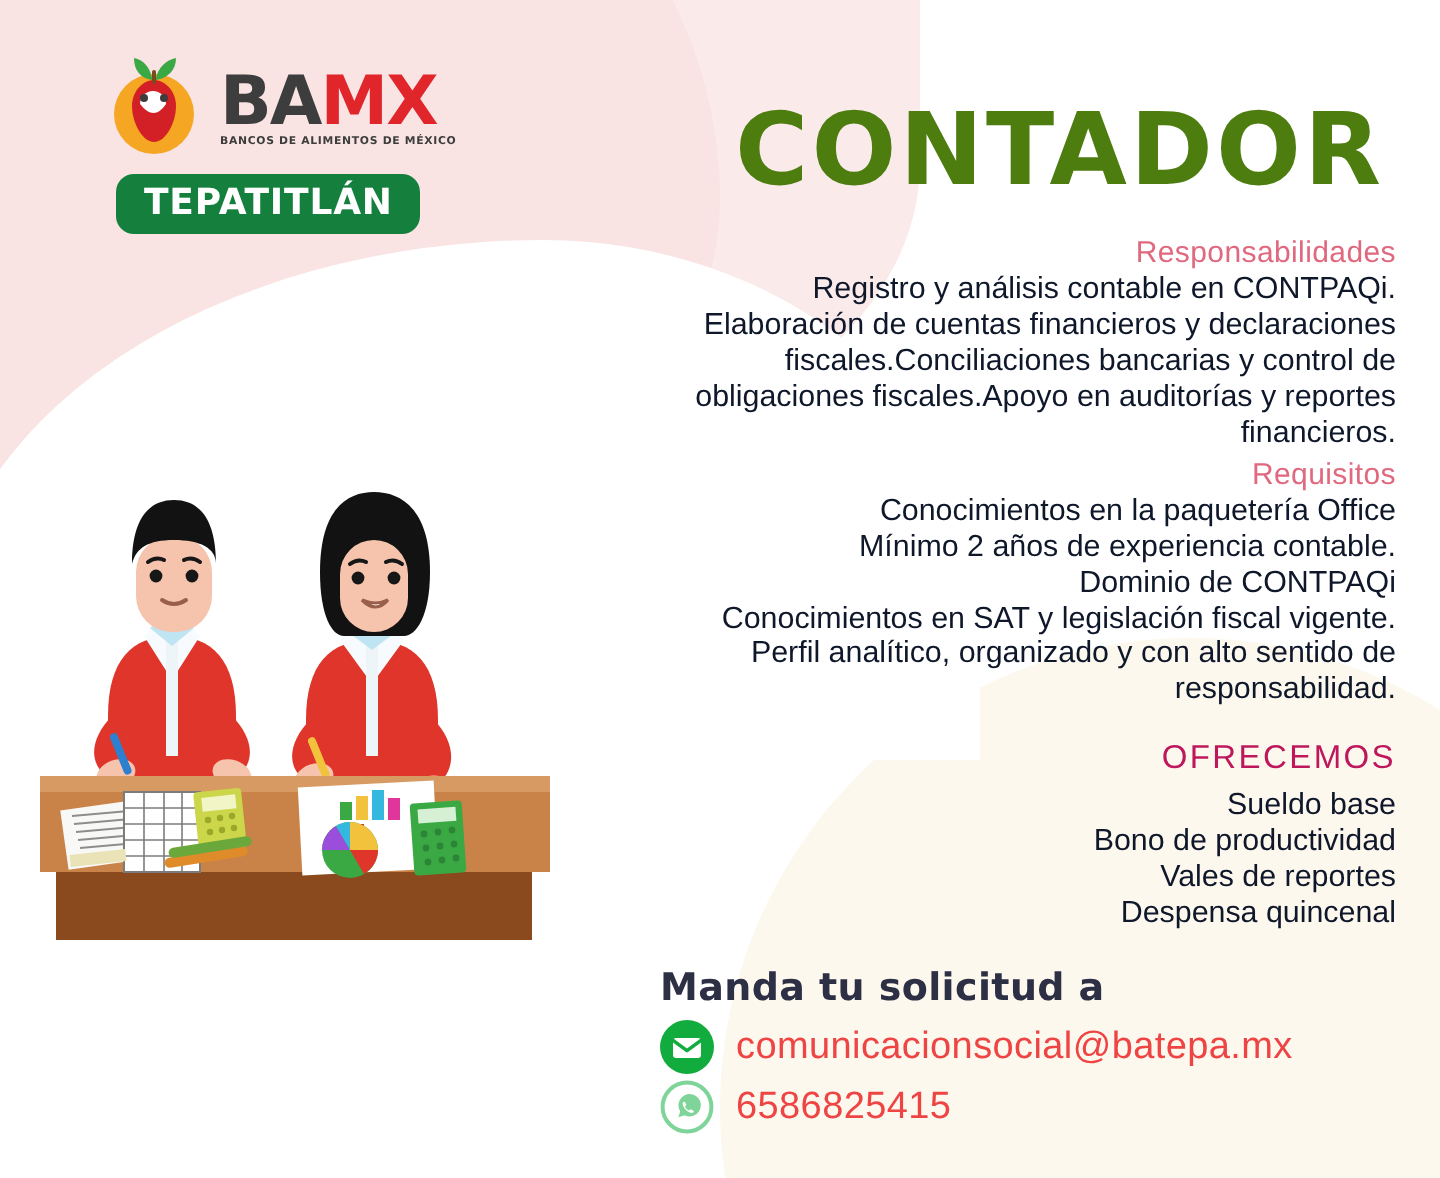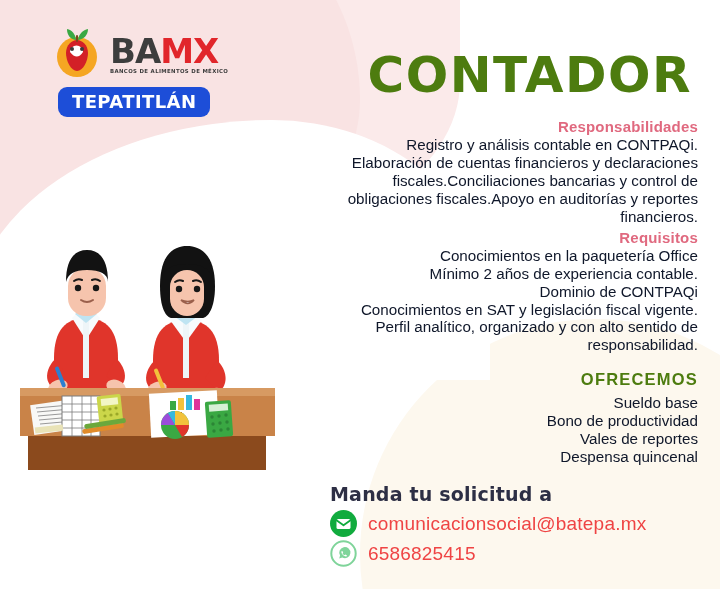--- a/index.html
+++ b/index.html
@@ -61,21 +61,21 @@
   }
   .logo-bamx .ba { color:#3d3d3d; }
   .logo-bamx .mx { color:#e1262b; }
   .logo-sub {
     font-size:5.4px; font-weight:bold; color:#3d3d3d;
     letter-spacing:0.35px; margin-top:1px;
     font-family:"DejaVu Sans", sans-serif;
   }
   .badge-tepa {
     margin-top:7px; margin-left:6px;
-    background:#1d4ed8;
+    background:#15803d;
     border-radius:9px;
     padding:4px 14px 5px 14px;
     display:inline-block;
   }
   .badge-tepa span {
     color:#ffffff; font-weight:bold; font-size:18px;
     letter-spacing:0.4px; font-family:"DejaVu Sans", sans-serif;
   }
 
   
@@ -88,26 +88,26 @@
     font-family:"DejaVu Sans", sans-serif;
   }
 
   
   .content {
     position:absolute; right:22px; top:118px;
     width:430px; z-index:6;
     text-align:right;
   }
   .sec-head {
-    font-size:15px; font-weight:bold; letter-spacing:0.2px;
+    font-size:15px; font-weight:normal; letter-spacing:0.2px;
     margin-bottom:1px;
   }
   .sec-head.pink { color:#e0697f; }
   .sec-head.gold {
-    color:#4d7c0f; font-weight:bold; font-size:16.5px;
+    color:#be185d; font-weight:normal; font-size:16.5px;
     letter-spacing:1.2px; margin-top:16px; margin-bottom:5px;
   }
   .body-text {
     font-size:15.2px; color:#0f172a; line-height:1.18;
   }
   .gap-small { height:3px; }
 
   
   .contact {
     position:absolute; left:330px; bottom:22px;

